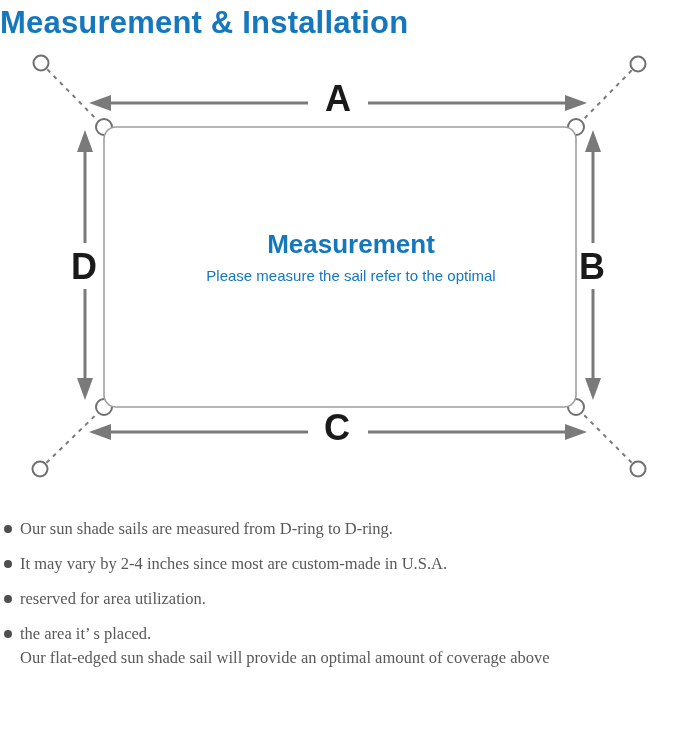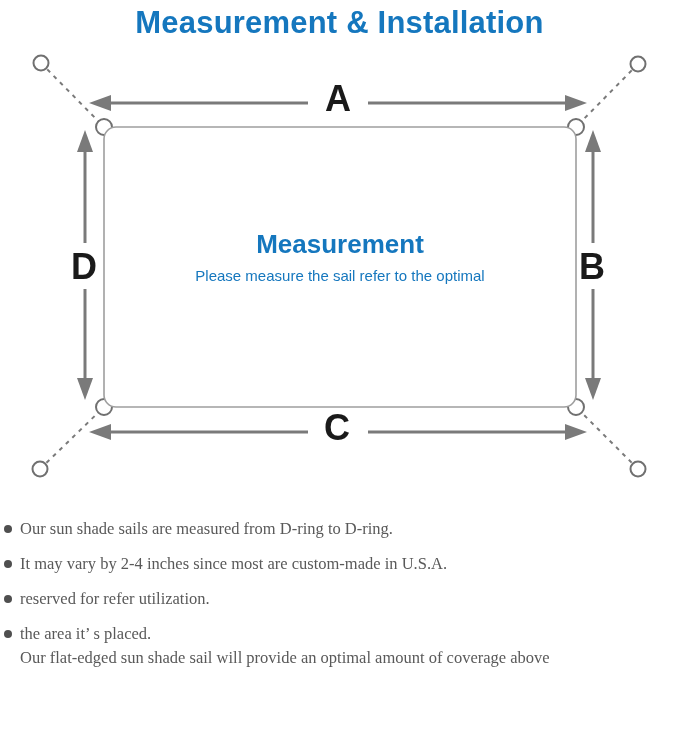--- a/index.html
+++ b/index.html
@@ -12,21 +12,21 @@
     font-family: "Liberation Sans", sans-serif;
   }
   .page {
     position: relative;
     width: 679px;
     height: 739px;
     background: #ffffff;
   }
   .header {
     padding-top: 5px;
-    text-align: center;
+    text-align: left;
   }
   .header h1 {
     margin: 0;
     font-size: 31px;
     font-weight: bold;
     color: #1577be;
     letter-spacing: 0.2px;
   }
   .diagram {
     position: relative;
@@ -34,21 +34,21 @@
     height: 460px;
     margin-top: 0;
   }
   .diagram svg {
     position: absolute;
     left: 0;
     top: 0;
   }
   .center-text {
     position: absolute;
-    left: 104px;
+    left: 115px;
     top: 188px;
     width: 472px;
     text-align: center;
     pointer-events: none;
   }
   .center-text .heading {
     margin: 0;
     font-size: 26px;
     font-weight: bold;
     color: #1577be;
@@ -178,21 +178,21 @@
     <div class="note-item">
       <span class="note-dot"></span>
       <div class="note-lines">
         <div>It may vary by 2-4 inches since most are custom-made in U.S.A.</div>
       </div>
     </div>
 
     <div class="note-item">
       <span class="note-dot"></span>
       <div class="note-lines">
-        <div>reserved for refer utilization.</div>
+        <div>reserved for area utilization.</div>
       </div>
     </div>
 
 
     <div class="note-item">
       <span class="note-dot"></span>
       <div class="note-lines">
         <div>the area it’ s placed.</div>
         <div>Our flat-edged sun shade sail will provide an optimal amount of coverage above</div>
       </div>

